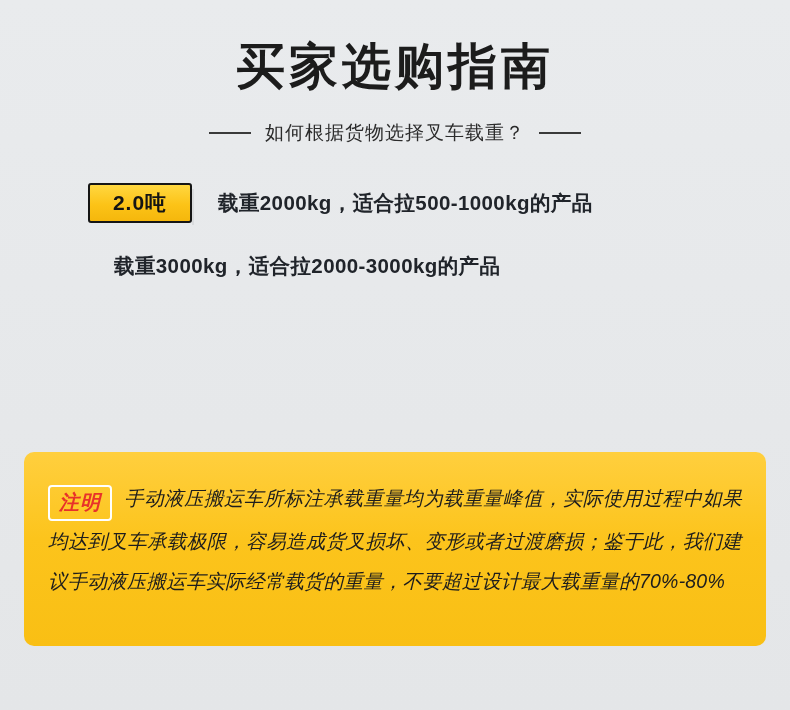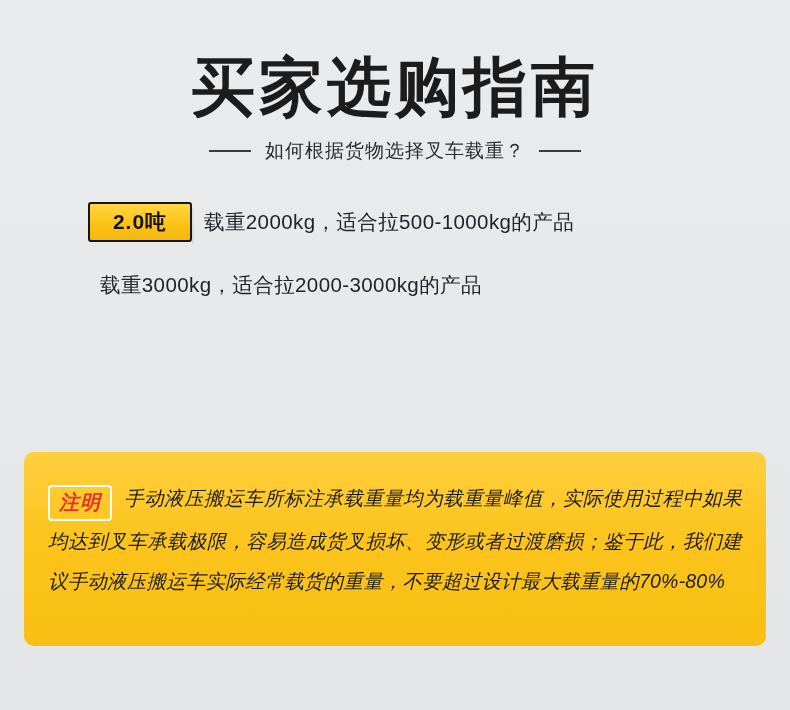--- a/index.html
+++ b/index.html
@@ -21,29 +21,29 @@
     box-sizing: border-box;
   }
 
   
   .header {
     padding-top: 36px;
     text-align: center;
   }
   .main-title {
     font-family: "DejaVu Sans", "Liberation Sans", sans-serif;
-    font-size: 64px;
+    font-size: 49px;
     font-weight: bold;
     color: #1c1c1c;
     letter-spacing: 4px;
     line-height: 1.1;
-    margin: 16px;
+    margin: 4px;
   }
   .subtitle-wrap {
-    margin-top: 14px;
+    margin-top: 26px;
     display: flex;
     align-items: center;
     justify-content: center;
     gap: 14px;
   }
   .sub-rule {
     width: 42px;
     height: 2px;
     background: #3a3a3a;
   }
@@ -86,25 +86,26 @@
     content: "";
     position: absolute;
     left: 4px;
     top: 4px;
     right: -4px;
     bottom: -4px;
     border-right: 2px solid rgba(0,0,0,0.06);
     pointer-events: none;
   }
   .row-text {
-    margin-left: 12px;
+    margin-left: 26px;
     font-size: 20.5px;
     color: #20242a;
     letter-spacing: 0.4px;
     white-space: nowrap;
+    font-weight: bold;
   }
 
   
   .note-box {
     position: absolute;
     left: 24px;
     top: 452px;
     width: 742px;
     height: 194px;
     background: linear-gradient(180deg, #ffcf3e 0%, #fcc41c 45%, #f9bf14 100%);

